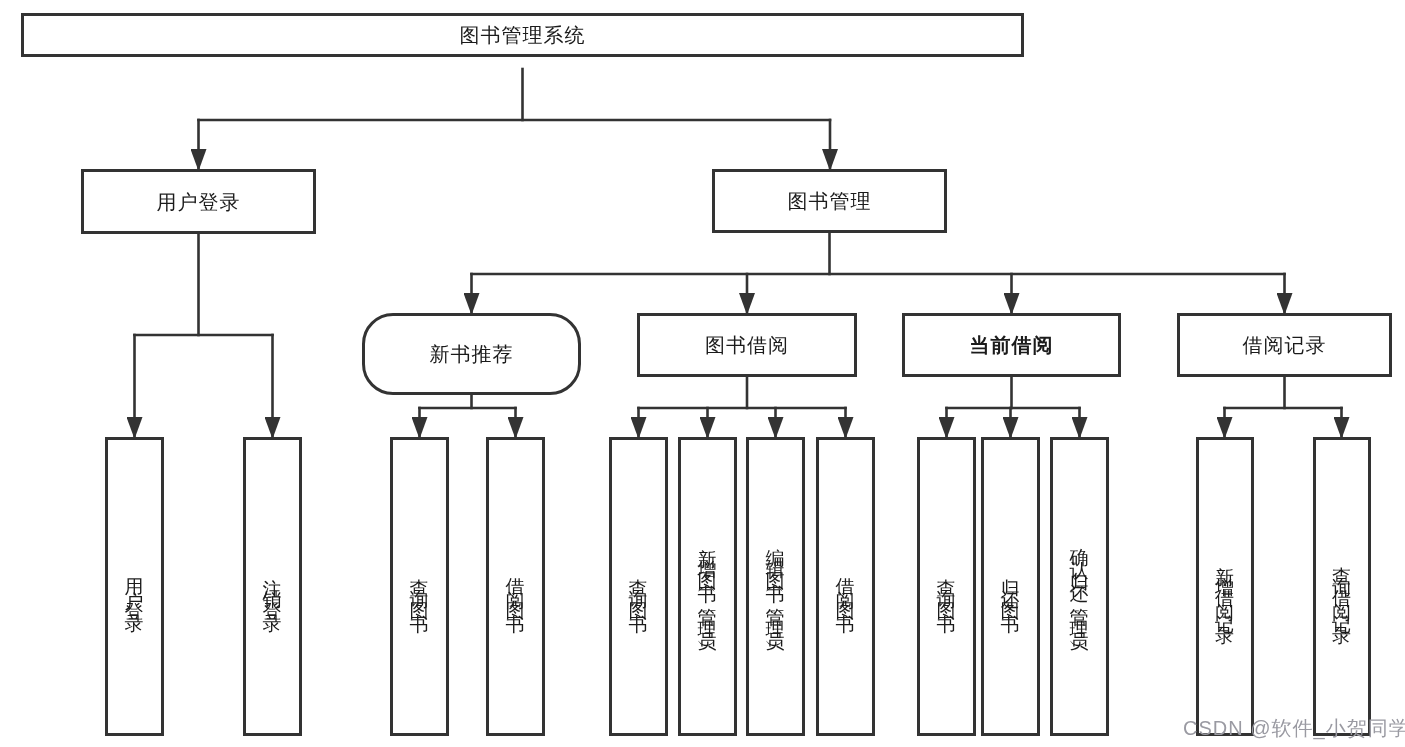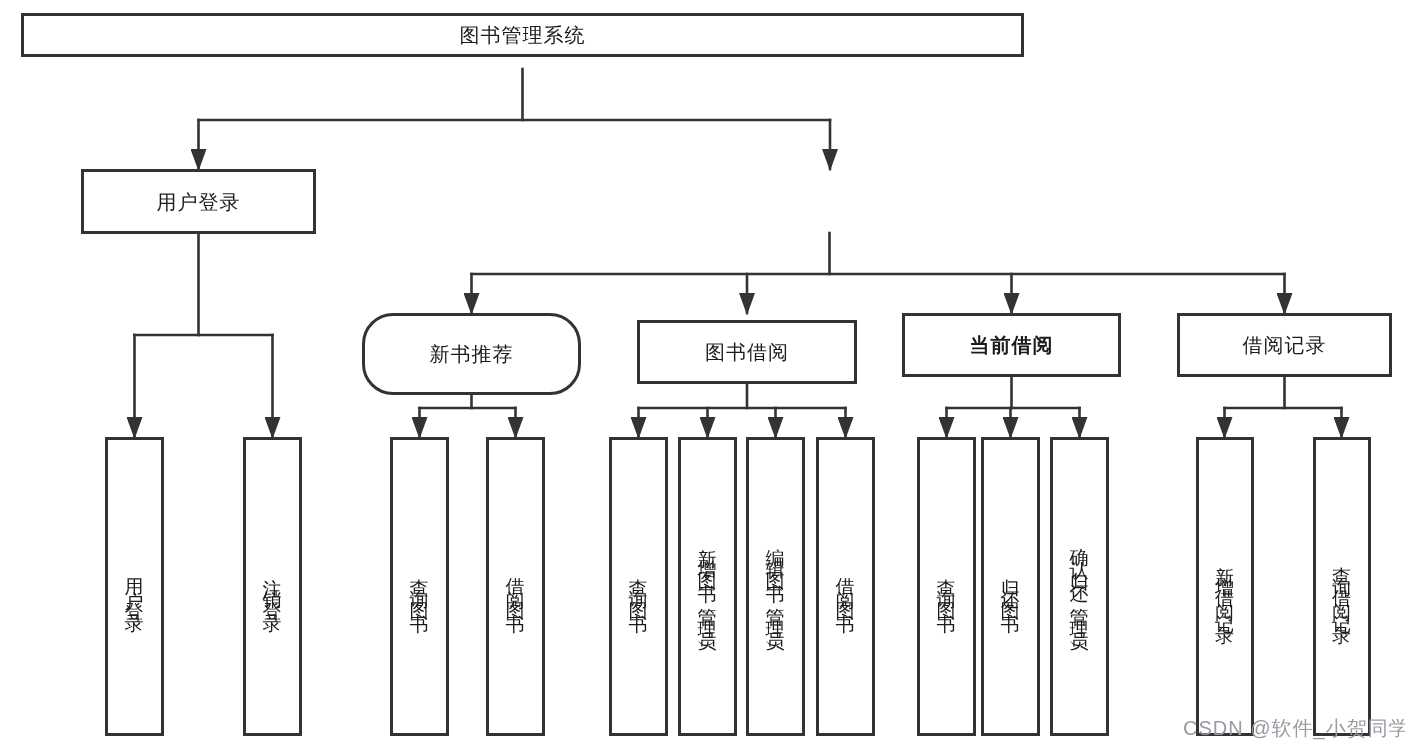--- a/index.html
+++ b/index.html
@@ -78,25 +78,28 @@
     <line class="wire" x1="1341.5" y1="408" x2="1341.5" y2="437" marker-end="url(#ah)"></line>
   </svg>
 
   <div class="box" style="left:21px;top:13px;width:1003px;height:44px;">
     <span class="hlabel">图书管理系统</span>
   </div>
 
   <div class="box" style="left:81px;top:169px;width:235px;height:65px;">
     <span class="hlabel">用户登录</span>
   </div>
+  <div class="box" style="left:712px;top:169px;width:235px;height:64px;">
+    <span class="hlabel">图书管理</span>
+  </div>
 
   <div class="box" style="left:362px;top:313px;width:219px;height:82px;border-radius:31px;">
     <span class="hlabel">新书推荐</span>
   </div>
-  <div class="box" style="left:637px;top:313px;width:220px;height:64px;margin-top:7px;">
+  <div class="box" style="left:637px;top:313px;width:220px;height:64px;">
     <span class="hlabel">图书借阅</span>
   </div>
   <div class="box" style="left:902px;top:313px;width:219px;height:64px;font-weight:bold;">
     <span class="hlabel">当前借阅</span>
   </div>
   <div class="box" style="left:1177px;top:313px;width:215px;height:64px;">
     <span class="hlabel">借阅记录</span>
   </div>
 
   <div class="box leaf" style="left:105px;">

